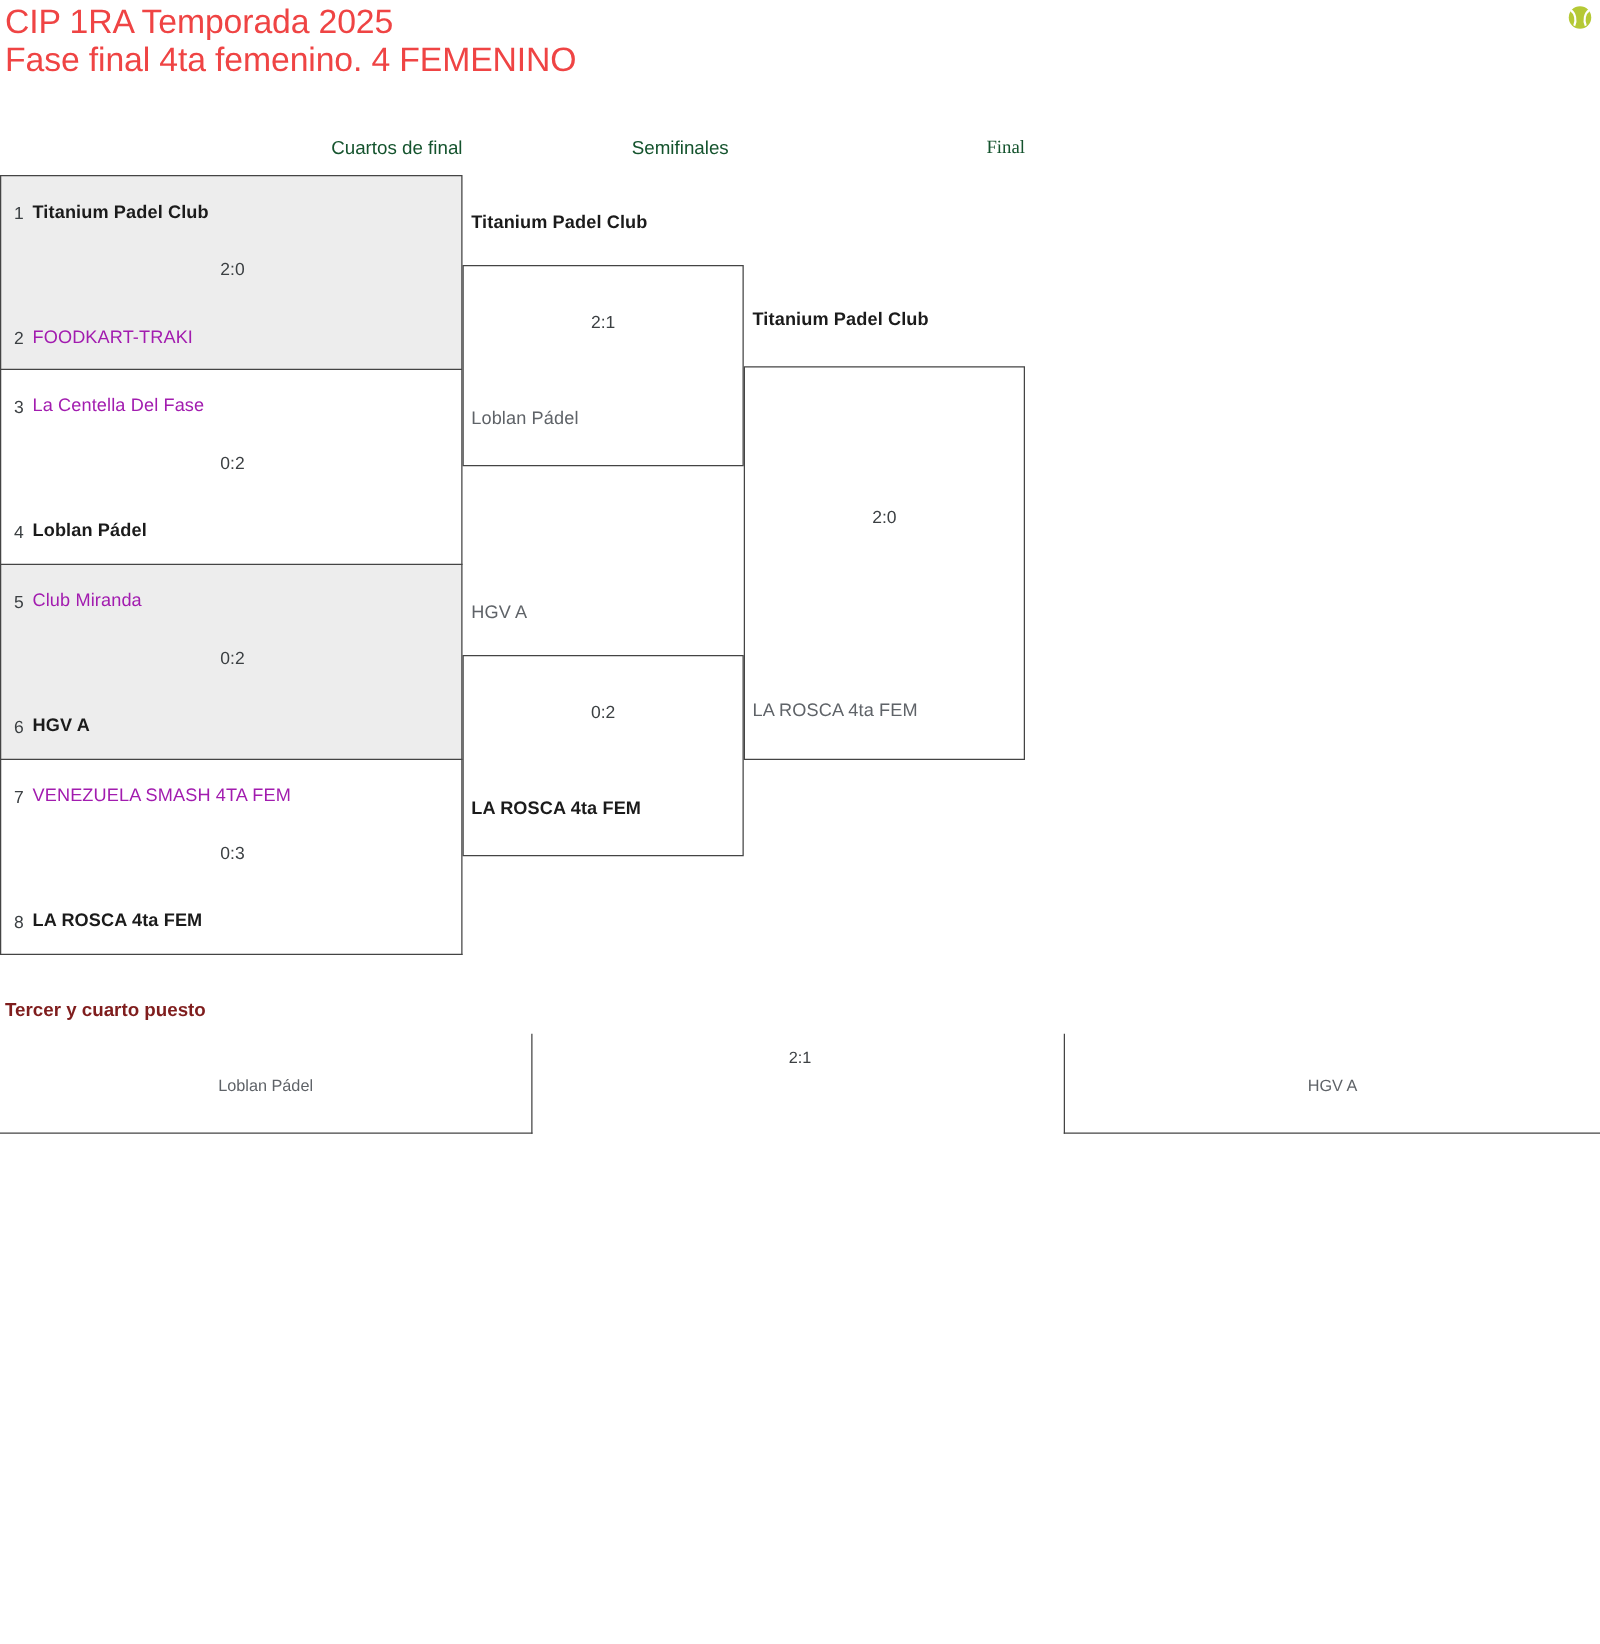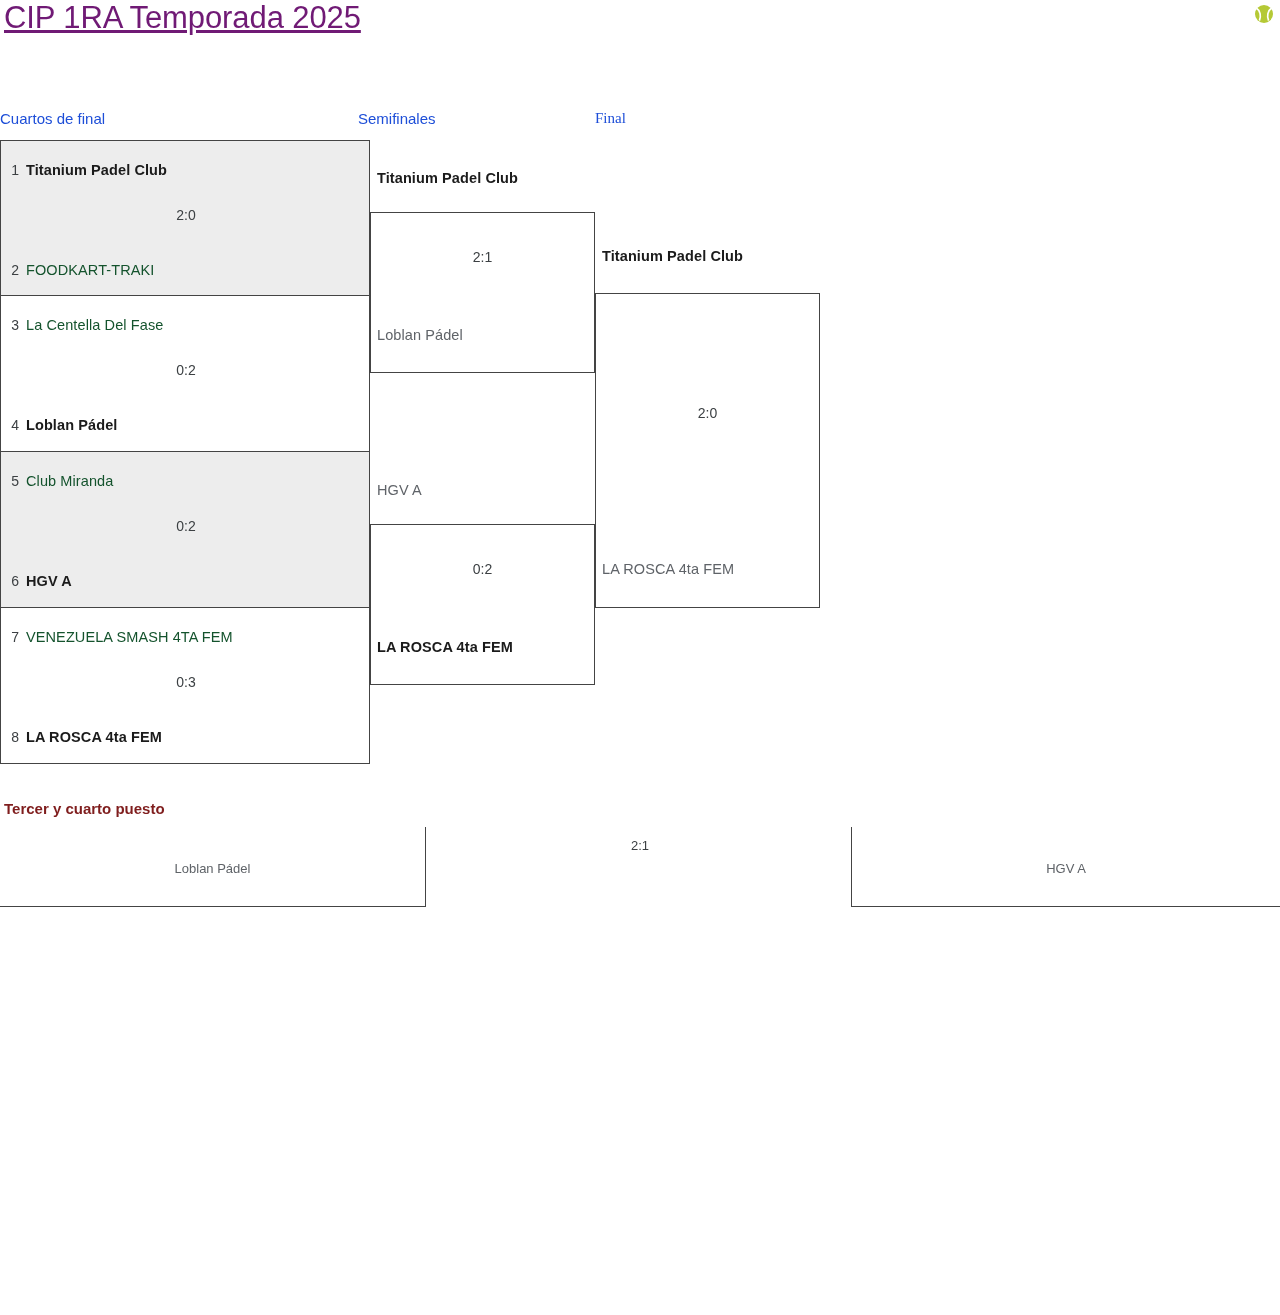--- a/index.html
+++ b/index.html
@@ -19,44 +19,43 @@
   }
 
   
   #tournament-title {
     position: absolute;
     left: 4px;
     top: 2px;
     width: 1100px;
   }
   #tournament-title .line {
-    font-size: 31px;
+    font-size: 27px;
     font-weight: 400;
     letter-spacing: -0.1px;
     line-height: 31px;
-    color: #701a75;
-    white-space: nowrap;
-    text-decoration: underline;
+    color: #ef4444;
+    white-space: nowrap;
   }
 
   #ball-logo {
     position: absolute;
     right: 6px;
     top: 4px;
     width: 20px;
     height: 20px;
   }
 
   
   .round-header {
     position: absolute;
     font-size: 15px;
     font-weight: 400;
-    color: #1d4ed8;
-    text-align: left;
+    color: #14532d;
+    text-align: right;
     white-space: nowrap;
     top: 110px;
   }
   #round-header-0 { left: 0px;   width: 370px; }
   #round-header-1 { left: 358px; width: 225px; }
   #round-header-2 { left: 595px; width: 225px; font-family: Liberation Serif, serif; }
 
   
   #bracket {
     position: absolute;
@@ -92,21 +91,21 @@
   .seed {
     width: 25px;
     text-align: right;
     padding-right: 7px;
     font-size: 14px;
     color: #3c4043;
     flex: none;
   }
   .team {
     font-size: 14.5px;
-    color: #14532d;
+    color: #a21caf;
     white-space: nowrap;
     letter-spacing: 0.1px;
   }
   .team.winner {
     color: #1b1b1b;
     font-weight: 700;
   }
 
   .qf-score {
     position: absolute;
@@ -186,20 +185,21 @@
     text-align: center;
     font-size: 13px;
     color: #3c4043;
   }
 </style>
 </head>
 <body>
 
 <div id="tournament-title">
   <div class="line">CIP 1RA Temporada 2025</div>
+  <div class="line">Fase final 4ta femenino. 4 FEMENINO</div>
 </div>
 
 <svg id="ball-logo" viewBox="0 0 20 20">
   <circle cx="10" cy="10" r="9" fill="#b5c935"></circle>
   <path d="M2.6 4.2 C6.2 6.4 7.4 12.2 5.4 16.6" stroke="#ffffff" stroke-width="1.7" fill="none"></path>
   <path d="M17.4 4.2 C13.8 6.4 12.6 12.2 14.6 16.6" stroke="#ffffff" stroke-width="1.7" fill="none"></path>
 </svg>
 
 <div class="round-header" id="round-header-0">Cuartos de final</div>
 <div class="round-header" id="round-header-1">Semifinales</div>

